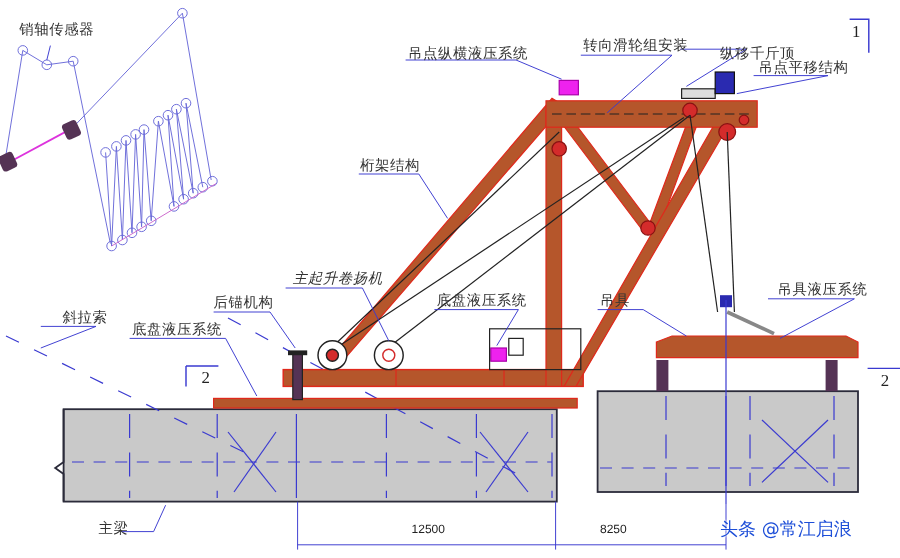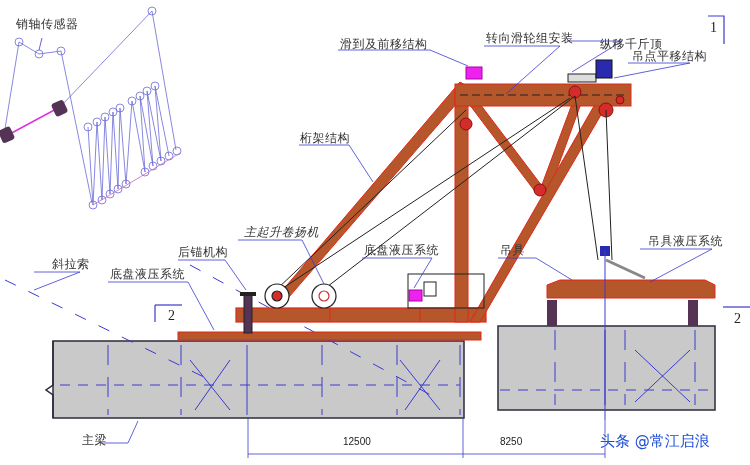--- a/index.html
+++ b/index.html
@@ -214,21 +214,21 @@
   <g stroke="#3a3ad0" stroke-width="0.8">
     <line x1="248" y1="418" x2="248" y2="458"></line>
     <line x1="463" y1="418" x2="463" y2="458"></line>
     <line x1="605" y1="420" x2="605" y2="458"></line>
     <line x1="248" y1="454" x2="605" y2="454"></line>
   </g>
 </svg>
 
   
   <span class="lbl" style="left:16px;top:16px;">销轴传感器</span>
-  <span class="lbl" style="left:340px;top:36px;">滑到及前移结构</span>
+  <span class="lbl" style="left:340px;top:36px;">吊点纵横液压系统</span>
   <span class="lbl" style="left:486px;top:30px;">转向滑轮组安装</span>
   <span class="lbl" style="left:600px;top:36px;">纵移千斤顶</span>
   <span class="lbl" style="left:632px;top:48px;">吊点平移结构</span>
   <span class="lbl" style="left:300px;top:130px;">桁架结构</span>
   <span class="lbl" style="left:244px;top:224px;font-style:italic;">主起升卷扬机</span>
   <span class="lbl" style="left:178px;top:244px;">后锚机构</span>
   <span class="lbl" style="left:364px;top:242px;">底盘液压系统</span>
   <span class="lbl" style="left:52px;top:256px;">斜拉索</span>
   <span class="lbl" style="left:110px;top:266px;">底盘液压系统</span>
   <span class="lbl" style="left:500px;top:242px;">吊具</span>

